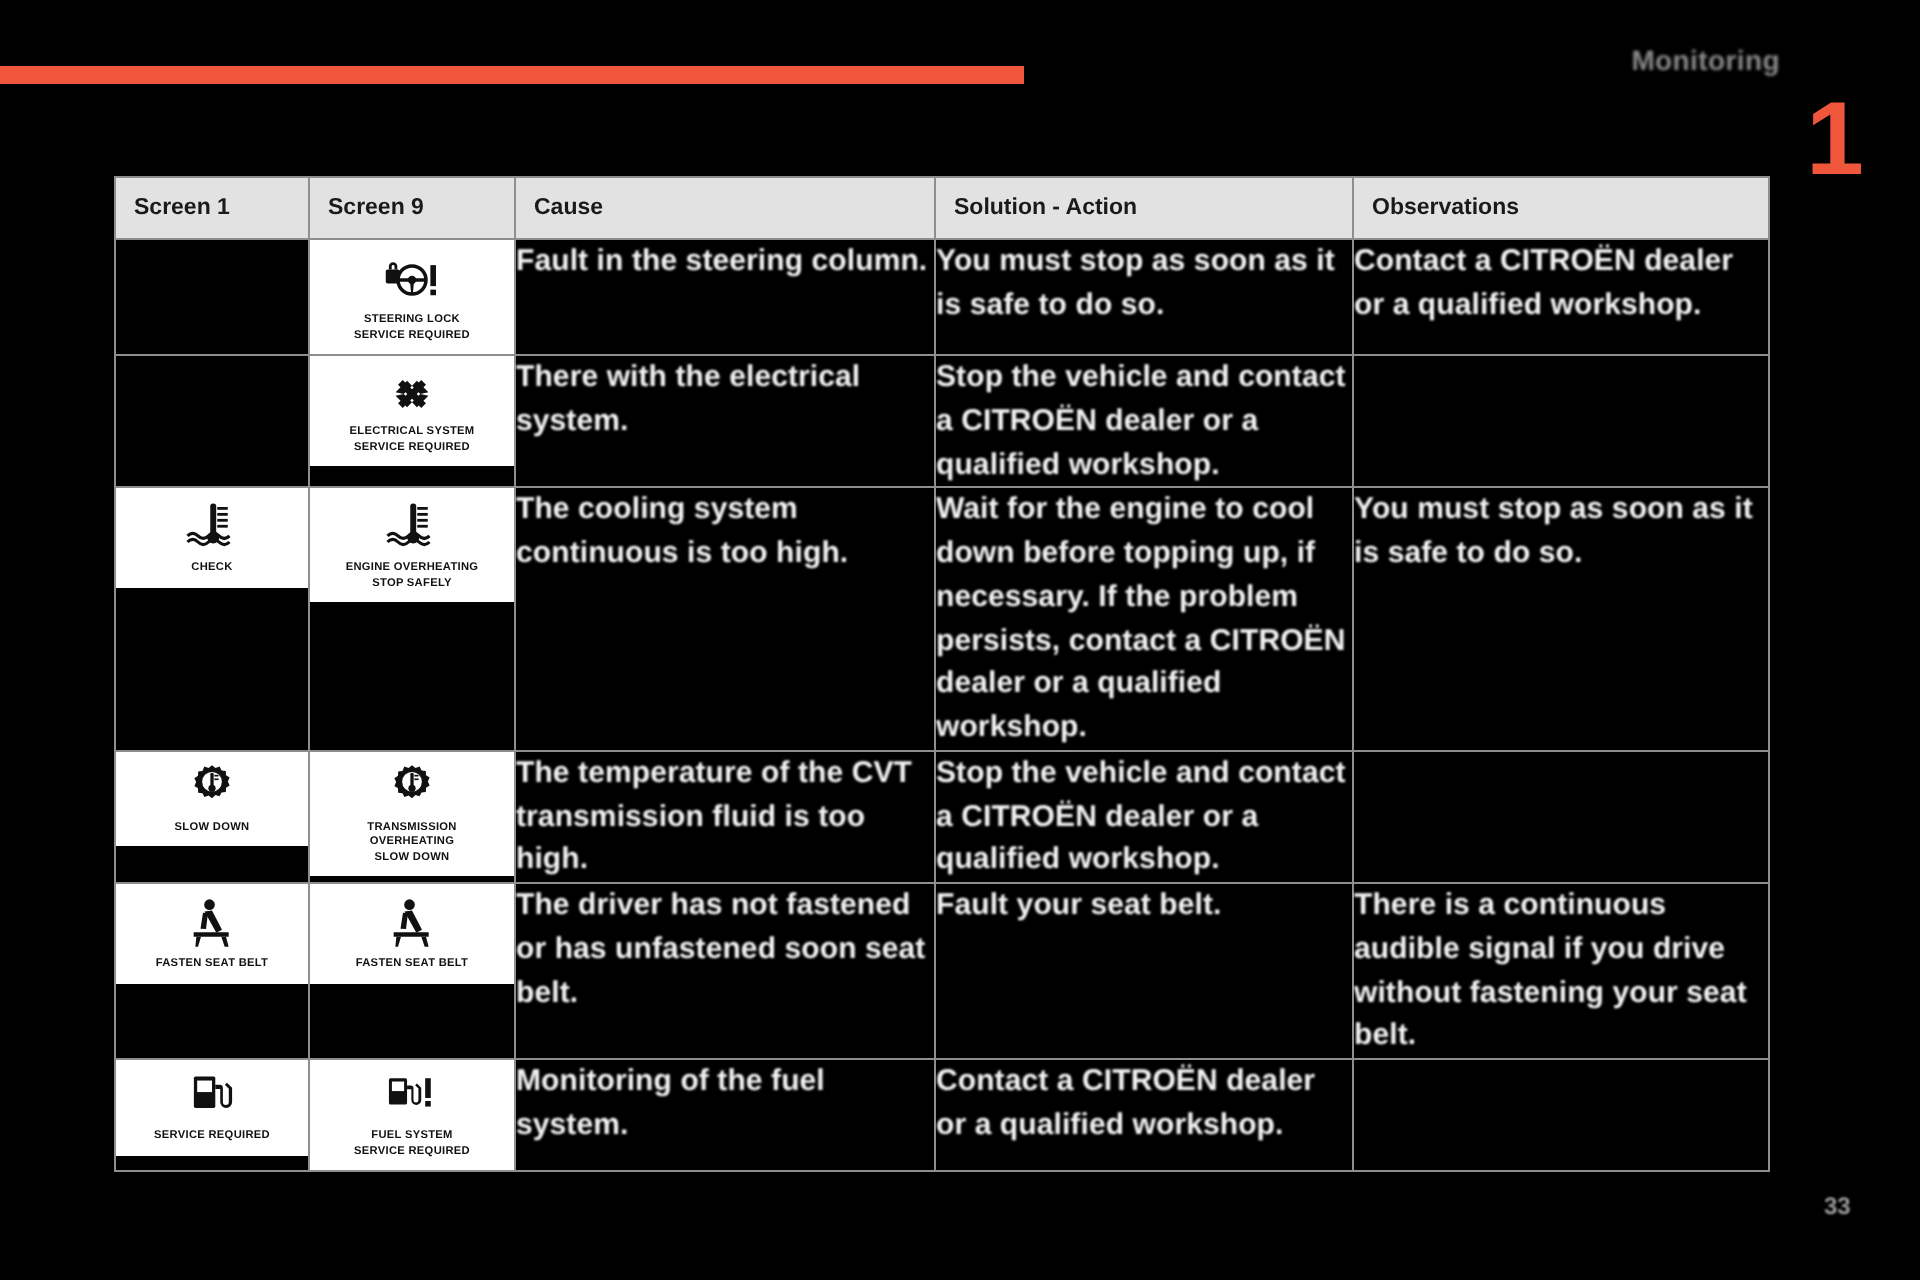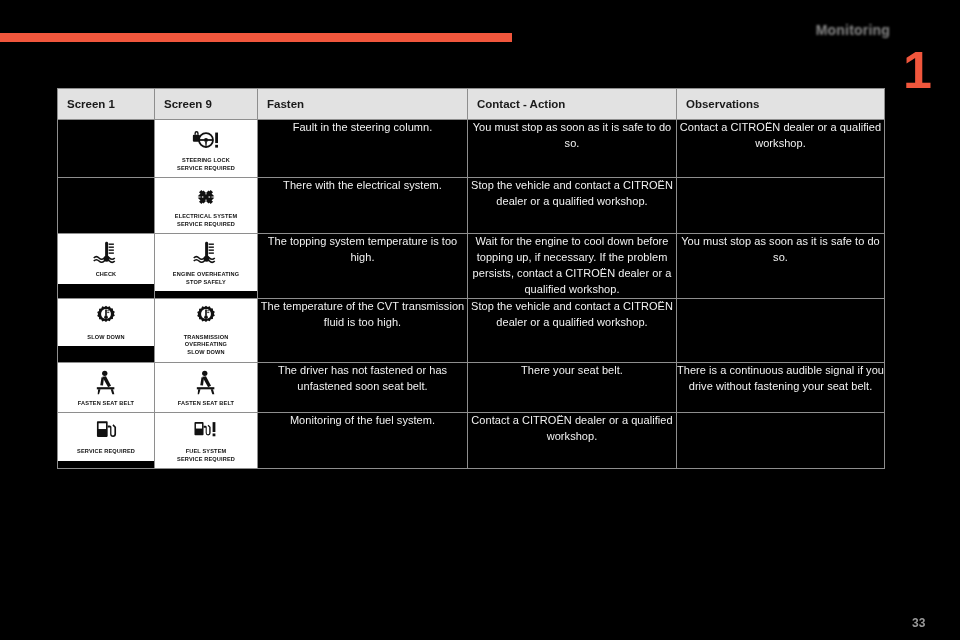--- a/index.html
+++ b/index.html
@@ -57,27 +57,26 @@
   }
   
   col.c1 { width: 97px; }
   col.c2 { width: 103px; }
   col.c3 { width: 210px; }
   col.c4 { width: 209px; }
   col.c5 { width: 208px; }
 
   td.txt {
     color: #f2f2f2;
-    font-size: 11px;
-    font-weight: normal;
+    font-size: 15px;
+    font-weight: bold;
     line-height: 1.45;
     padding: 8px 9px 8px 9px;
     filter: blur(0.55px);
     letter-spacing: .05px;
-    text-align: center;
   }
   td.scr { padding: 5px 6px; }
 
   
   .tile {
     background: #fff;
     width: 100%;
     padding: 5px 3px 5px;
     text-align: center;
     display: block;
@@ -98,21 +97,21 @@
   }
 
   
   .watermark {
     position: absolute; left: 690px; top: 595px;
     font-size: 27px; color: #8c8c8c; letter-spacing: -.5px;
     font-family: "Liberation Sans", sans-serif;
     filter: blur(0.4px);
   }
   .folio {
-    position: absolute; left: 912px; top: 616px;
+    position: absolute; left: 912px; top: 596px;
     font-size: 12px; font-weight: bold; color: #9a9a9a;
     filter: blur(0.6px);
   }
 </style>
 </head>
 <body>
 
 <div class="page">
 
   <div class="top-rule"></div>
@@ -127,22 +126,22 @@
         <col class="c1">
           <col class="c2">
           <col class="c3">
           <col class="c4">
           <col class="c5">
       </colgroup>
       <thead>
         <tr>
           <th>Screen 1</th>
           <th>Screen 9</th>
-          <th>Fasten</th>
-          <th>Contact - Action</th>
+          <th>Cause</th>
+          <th>Solution - Action</th>
           <th>Observations</th>
         </tr>
       </thead>
       <tbody id="tbody">
           <tr>
             <td class="scr"></td>
             <td class="scr">
               <span class="tile"><span><svg class="glyph" width="42" height="30" viewBox="0 0 48 34" xmlns="http://www.w3.org/2000/svg" fill="#111">
                     <g transform="translate(8,4)">
                       <rect x="1" y="7" width="8" height="8" rx="1.2"></rect>
@@ -201,21 +200,21 @@
                       <circle cx="14.7" cy="20.5" r="3.4"></circle>
                       <rect x="17" y="3" width="6" height="1.6"></rect>
                       <rect x="17" y="6.4" width="6" height="1.6"></rect>
                       <rect x="17" y="9.8" width="6" height="1.6"></rect>
                       <rect x="17" y="13.2" width="6" height="1.6"></rect>
                       <path d="M0 19.5c2-2 4-2 6 0s4 2 6 0 4-2 6 0 4 2 6 0" fill="none" stroke="#111" stroke-width="1.8"></path>
                       <path d="M0 23c2-2 4-2 6 0s4 2 6 0 4-2 6 0 4 2 6 0" fill="none" stroke="#111" stroke-width="1.8"></path>
                     </g>
                   </svg></span><span class="cap">ENGINE OVERHEATING</span><span class="cap">STOP SAFELY</span></span>
             </td>
-            <td class="txt">The topping system temperature is too high.</td>
+            <td class="txt">The cooling system continuous is too high.</td>
             <td class="txt">Wait for the engine to cool down before topping up, if necessary. If the problem persists, contact a CITROËN dealer or a qualified workshop.</td>
             <td class="txt">You must stop as soon as it is safe to do so.</td>
           </tr>
           <tr>
             <td class="scr">
               <span class="tile"><span><svg class="glyph" width="40" height="28" viewBox="0 0 48 34" xmlns="http://www.w3.org/2000/svg" fill="#111">
                     <g transform="translate(14,2)">
                       <path d="M10 0l2.1 1.6 2.5-.8 1.2 2.3 2.6.3.1 2.6 2.2 1.4-1.1 2.4 1.1 2.4-2.2 1.4-.1 2.6-2.6.3-1.2 2.3-2.5-.8L10 20l-2.1-1.6-2.5.8-1.2-2.3-2.6-.3-.1-2.6L-.7 12.6l1.1-2.4-1.1-2.4 2.2-1.4.1-2.6 2.6-.3L5.4.8l2.5.8z"></path>
                       <circle cx="10" cy="10" r="6" fill="#fff"></circle>
                       <rect x="9" y="4.5" width="2" height="8" rx="1"></rect>
@@ -260,21 +259,21 @@
                       <circle cx="9.5" cy="3.4" r="3.2"></circle>
                       <path d="M6.5 7.5l4.5-.6 6 11.5-3.4 1.8z"></path>
                       <path d="M5.6 8.2l3 .4-1.2 9.4-3.3-.2z"></path>
                       <path d="M0 20h21v2.6H0z"></path>
                       <path d="M1.6 22.6h2.8l-1.8 6H1z"></path>
                       <path d="M16.6 22.6h2.8l1.6 6h-2.4z"></path>
                     </g>
                   </svg></span><span class="cap">FASTEN SEAT BELT</span></span>
             </td>
             <td class="txt">The driver has not fastened or has unfastened soon seat belt.</td>
-            <td class="txt">There your seat belt.</td>
+            <td class="txt">Fault your seat belt.</td>
             <td class="txt">There is a continuous audible signal if you drive without fastening your seat belt.</td>
           </tr>
           <tr>
             <td class="scr">
               <span class="tile"><span><svg class="glyph" width="40" height="28" viewBox="0 0 48 34" xmlns="http://www.w3.org/2000/svg" fill="#111">
                     <g transform="translate(13,3)">
                       <rect x="0" y="1" width="13" height="19" rx="1"></rect>
                       <rect x="2" y="3.4" width="9" height="7" fill="#fff"></rect>
                       <path d="M13 6h2.6a2 2 0 0 1 2 2v8.5a1.8 1.8 0 1 0 3.6 0V8.4l-2.4-2.4 1.3-1.3 3.1 3.1v8.7a3.6 3.6 0 1 1-7.2 0V8.6H13z"></path>
                     </g>

